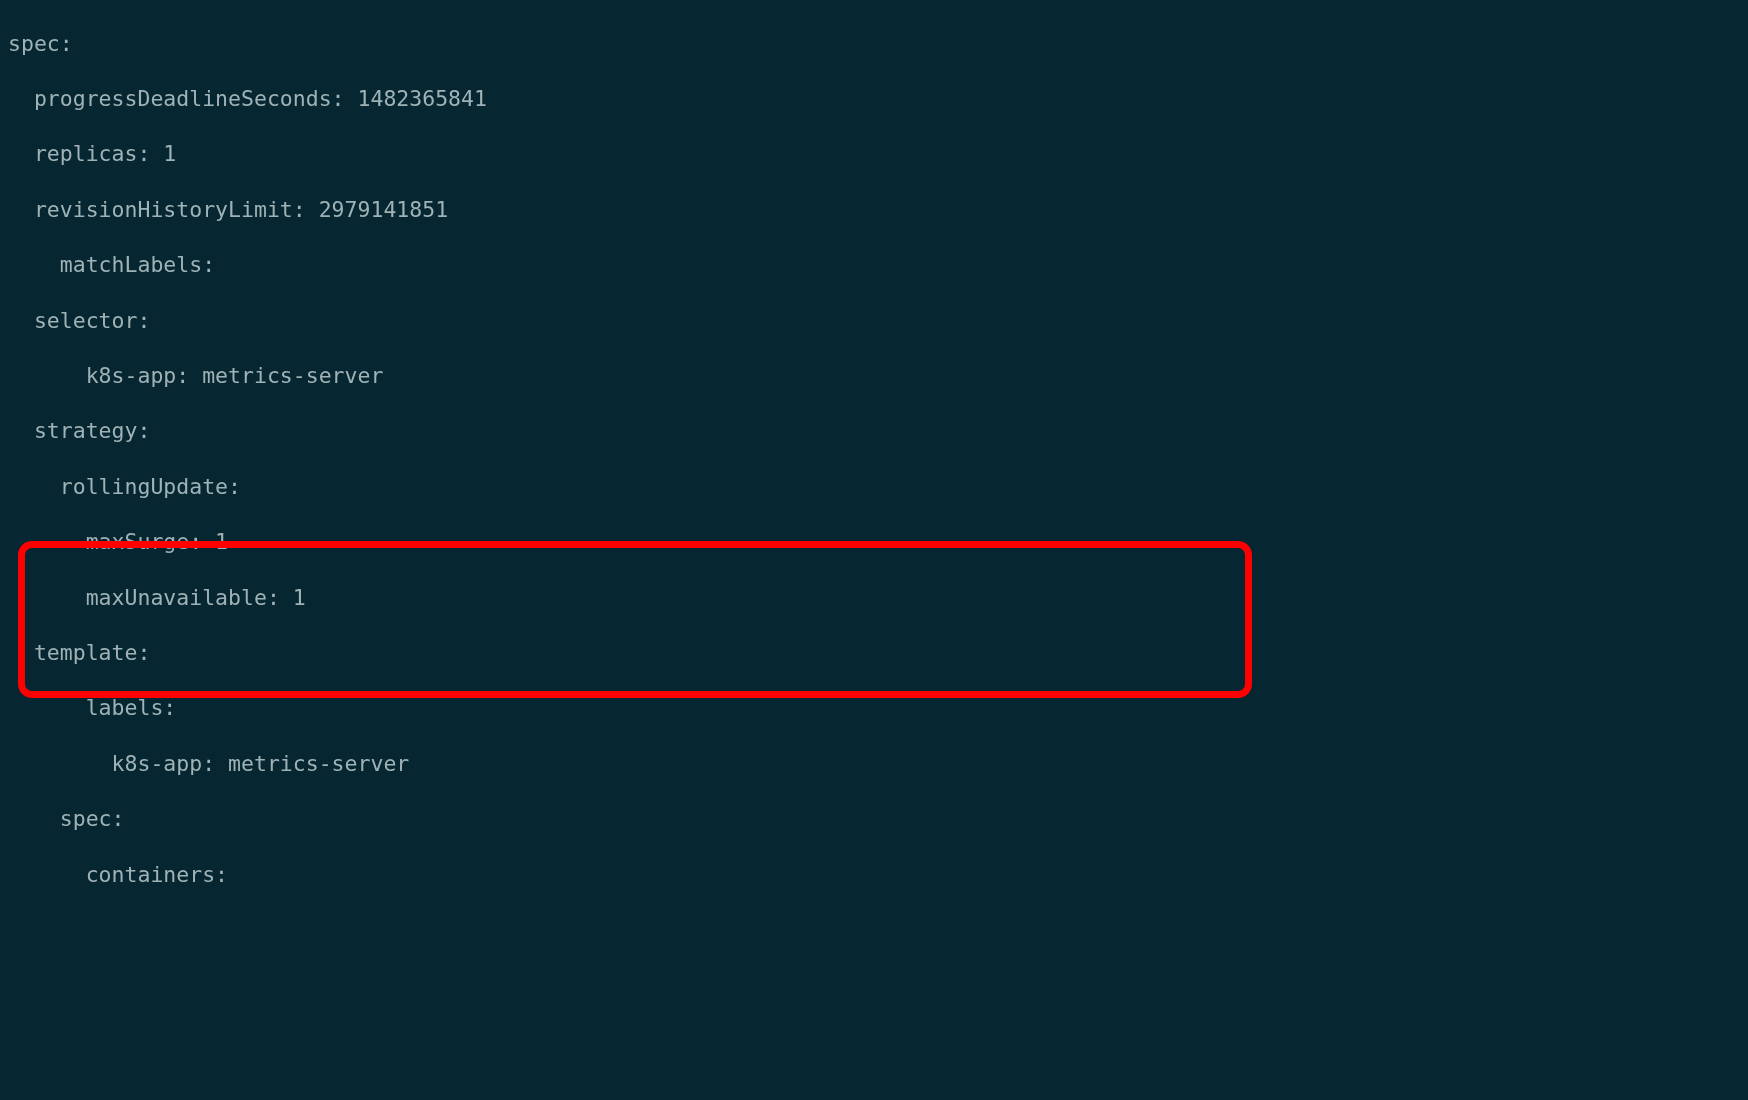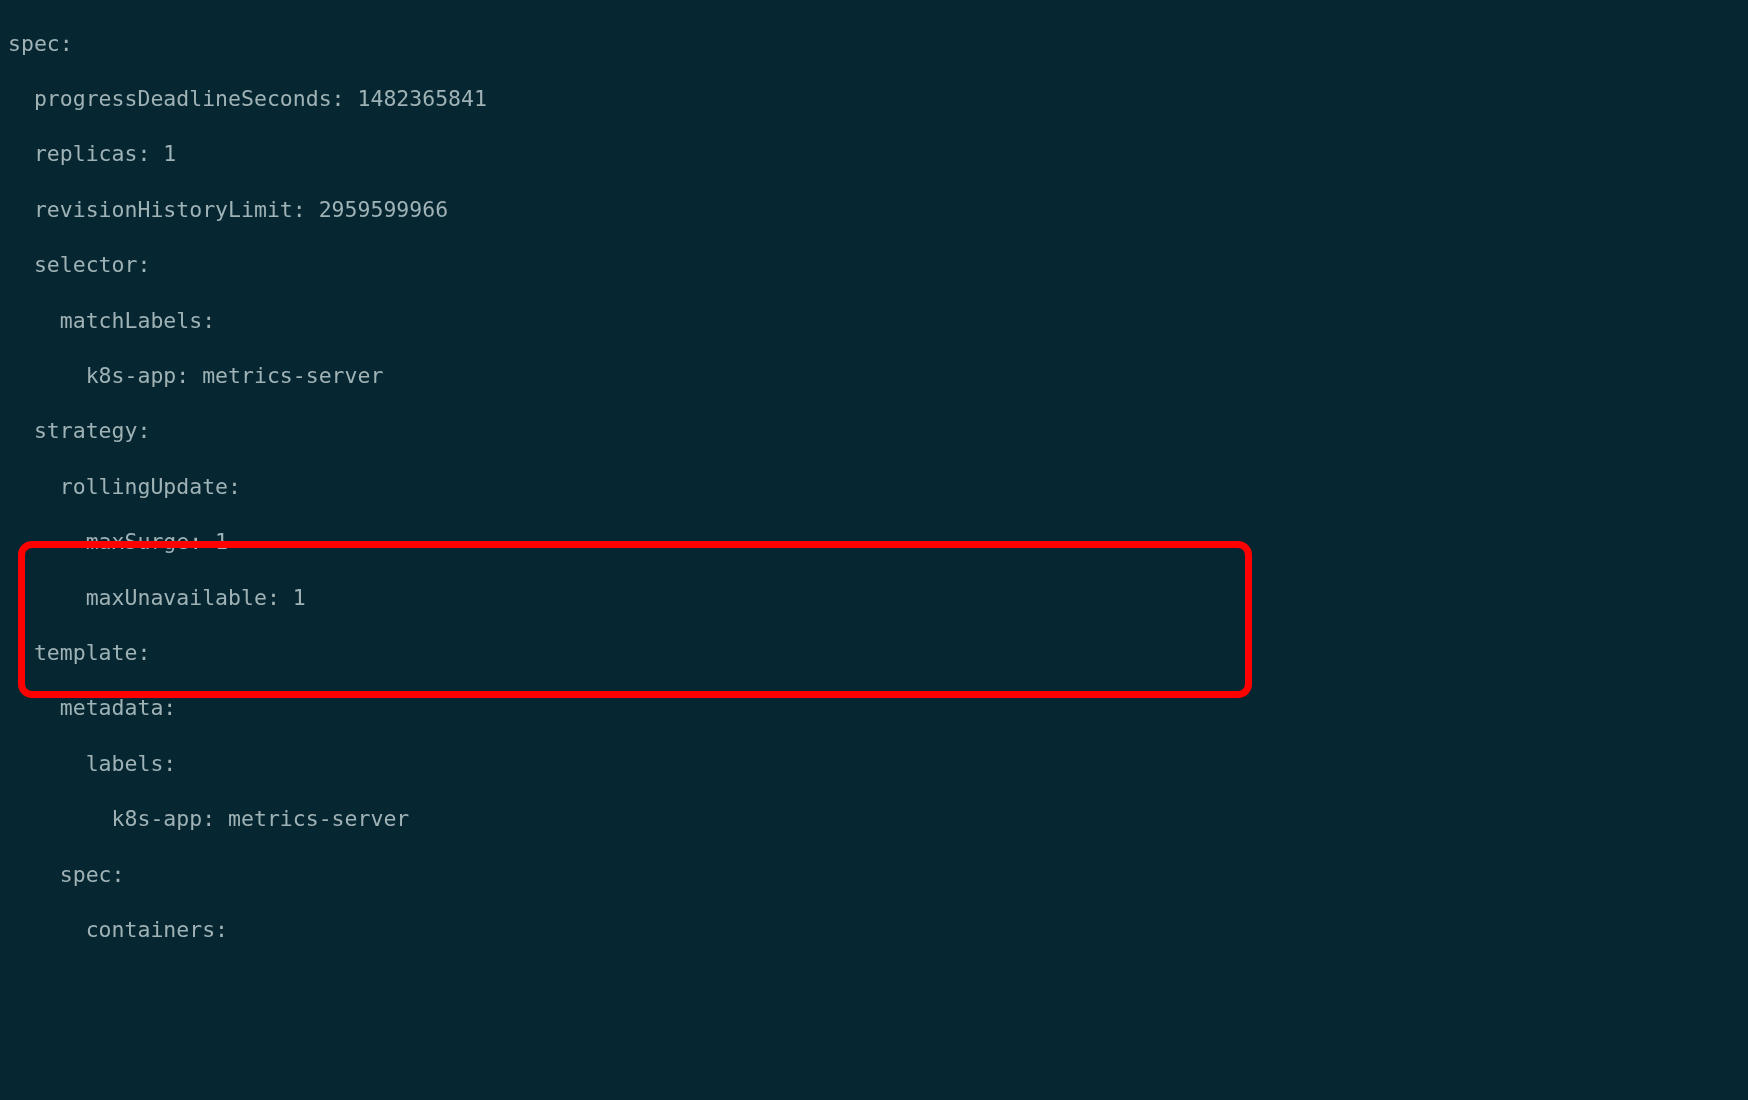--- a/index.html
+++ b/index.html
@@ -38,30 +38,29 @@
     pointer-events: none;
   }
 </style>
 </head>
 <body>
 
 <div class="terminal">
 <div class="line">spec:</div>
 <div class="line">  progressDeadlineSeconds: 1482365841</div>
 <div class="line">  replicas: 1</div>
-<div class="line">  revisionHistoryLimit: 2959599966</div>
+<div class="line">  revisionHistoryLimit: 2979141851</div>
+<div class="line">    matchLabels:</div>
 <div class="line">  selector:</div>
-<div class="line">    matchLabels:</div>
 <div class="line">      k8s-app: metrics-server</div>
 <div class="line">  strategy:</div>
 <div class="line">    rollingUpdate:</div>
 <div class="line">      maxSurge: 1</div>
 <div class="line">      maxUnavailable: 1</div>
 <div class="line">  template:</div>
-<div class="line">    metadata:</div>
 <div class="line">      labels:</div>
 <div class="line">        k8s-app: metrics-server</div>
 <div class="line">    spec:</div>
 <div class="line">      containers:</div>
 
 
 
 
 
 

